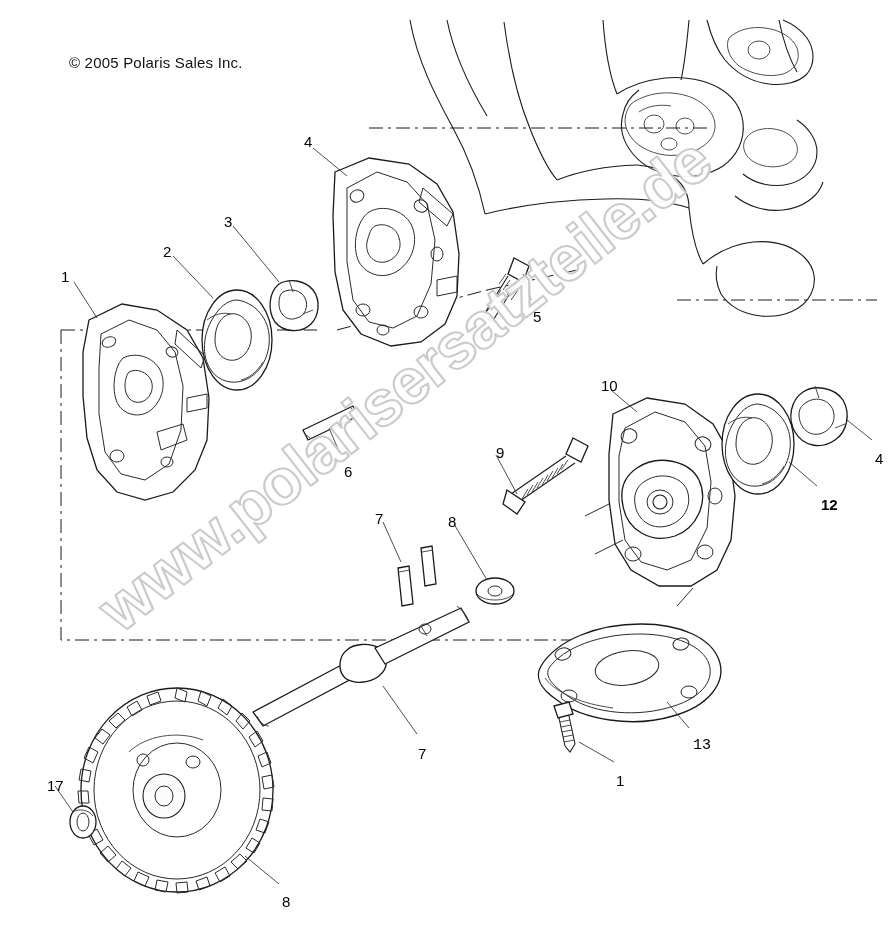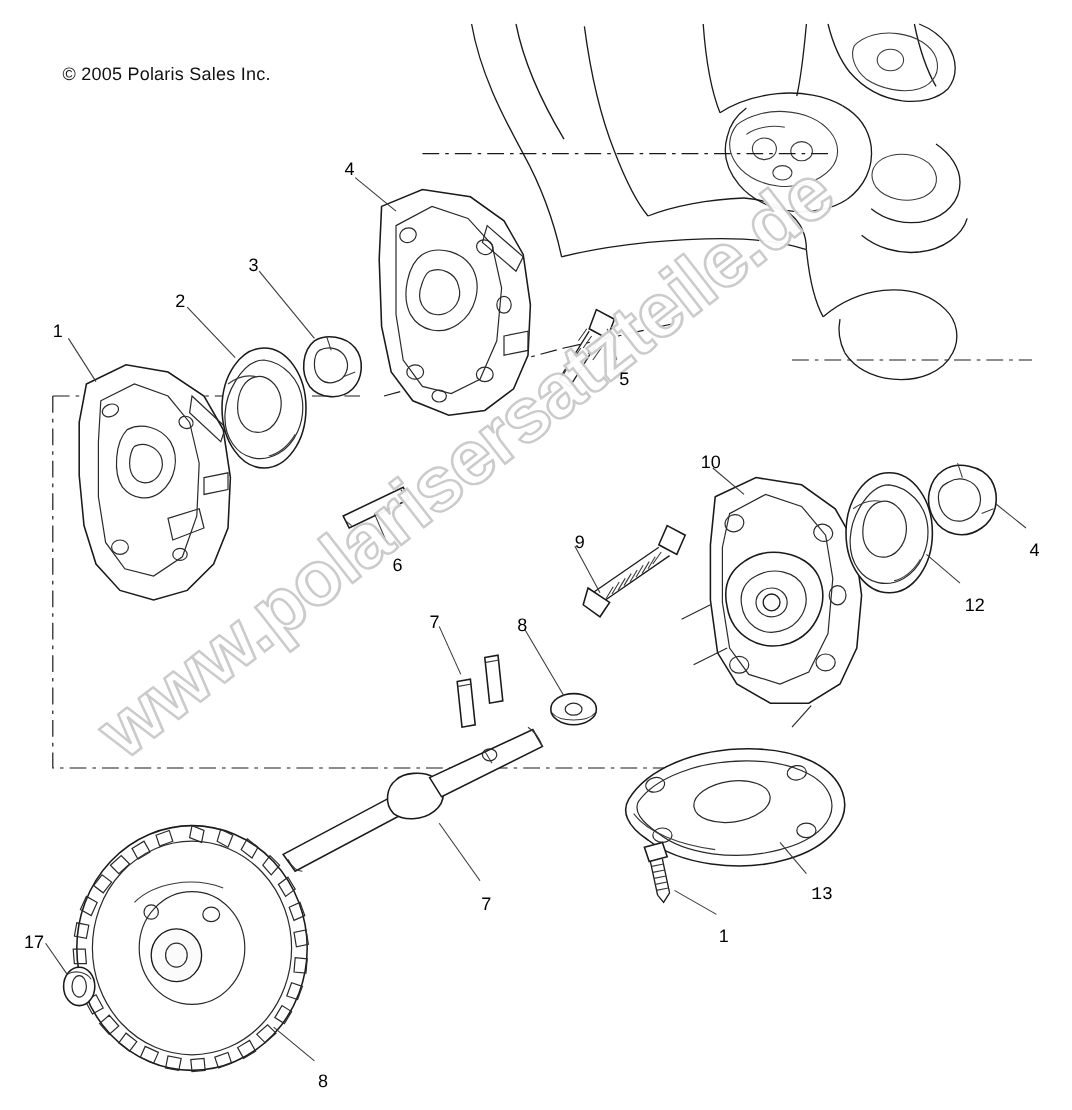--- a/index.html
+++ b/index.html
@@ -11,20 +11,21 @@
     width: 893px;
     height: 925px;
     font-family: "Liberation Sans", sans-serif;
     overflow: hidden;
   }
   #diagram-root {
     position: relative;
     width: 754px;
     height: 925px;
     background: #ffffff;
+    margin-left: 17px;
   }
   #copyright {
     position: absolute;
     left: 52px;
     top: 54px;
     font-size: 15px;
     color: #111111;
     letter-spacing: 0.2px;
     white-space: nowrap;
   }
@@ -376,21 +377,21 @@
       <div class="callout-label" style="left: 146px; top: 243px;">2</div>
       <div class="callout-label" style="left: 207px; top: 213px;">3</div>
       <div class="callout-label" style="left: 287px; top: 133px;">4</div>
       <div class="callout-label" style="left: 516px; top: 308px;">5</div>
       <div class="callout-label" style="left: 327px; top: 463px;">6</div>
       <div class="callout-label" style="left: 358px; top: 510px;">7</div>
       <div class="callout-label" style="left: 431px; top: 513px;">8</div>
       <div class="callout-label" style="left: 479px; top: 444px;">9</div>
       <div class="callout-label" style="left: 584px; top: 377px;">10</div>
       <div class="callout-label" style="left: 858px; top: 450px;">4</div>
-      <div class="callout-label" style="left: 804px; top: 496px;">12</div>
+      <div class="callout-label" style="left: 804px; top: 496px; font-weight: bold;">12</div>
       <div class="callout-label" style="left: 676px; top: 737px; font-family: Liberation Mono, monospace;">13</div>
       <div class="callout-label" style="left: 599px; top: 772px;">1</div>
       <div class="callout-label" style="left: 401px; top: 745px;">7</div>
       <div class="callout-label" style="left: 265px; top: 893px;">8</div>
-      <div class="callout-label" style="left: 20px; top: 777px;">17</div>
+      <div class="callout-label" style="left: 30px; top: 777px;">17</div>
     </div>
 
 </div>
 
 </body></html>

